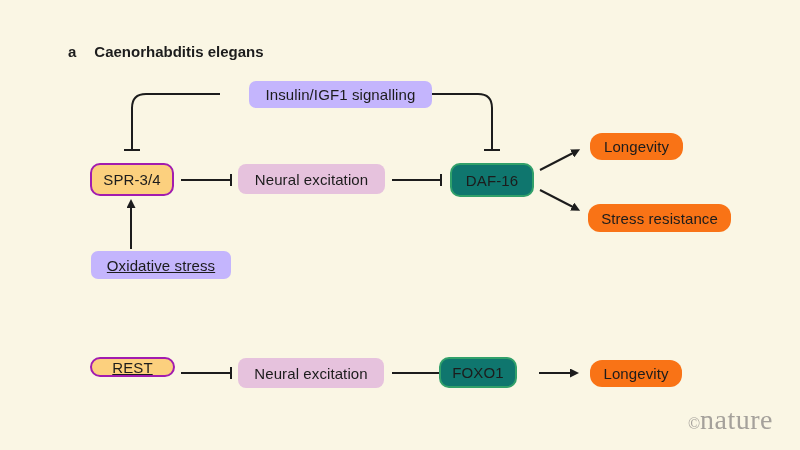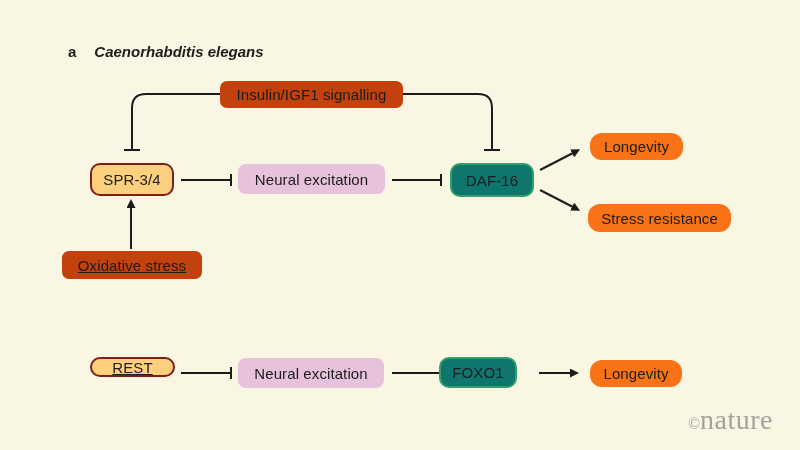--- a/index.html
+++ b/index.html
@@ -20,34 +20,34 @@
   .box {
     position: absolute;
     display: flex;
     align-items: center;
     justify-content: center;
     font-size: 15px;
     white-space: nowrap;
     box-sizing: border-box;
     letter-spacing: 0.1px;
   }
-  .ctx     { background: #c2410c; border-radius: 7px; }
-  .gene    { background: #FCD07E; border: 2px solid #7f1d1d; border-radius: 10px; }
+  .ctx     { background: #c4b5fd; border-radius: 7px; margin-left: 29px; }
+  .gene    { background: #FCD07E; border: 2px solid #a21caf; border-radius: 10px; }
   .process { background: #E6C2DD; border-radius: 8px; }
   .tf      { background: #0f766e; border: 2px solid #31A06A; border-radius: 10px; }
   .outcome { background: #f97316; border-radius: 12px; }
   .heading {
     position: absolute;
     font-size: 15px;
     font-weight: bold;
     line-height: 16px;
     white-space: nowrap;
   }
   .heading .panel-label { display: inline-block; margin-right: 18px; }
-  .title-italic { font-style: italic; }
+  .title-italic { }
   .watermark {
     position: absolute;
     font-family: "Liberation Serif", serif;
     color: #A5A19B;
     white-space: nowrap;
     line-height: 1;
   }
   .watermark .copy { font-size: 16px; }
   .watermark .brand { font-size: 28px; letter-spacing: 0.5px; font-family: Liberation Serif, serif; }
 </style>

